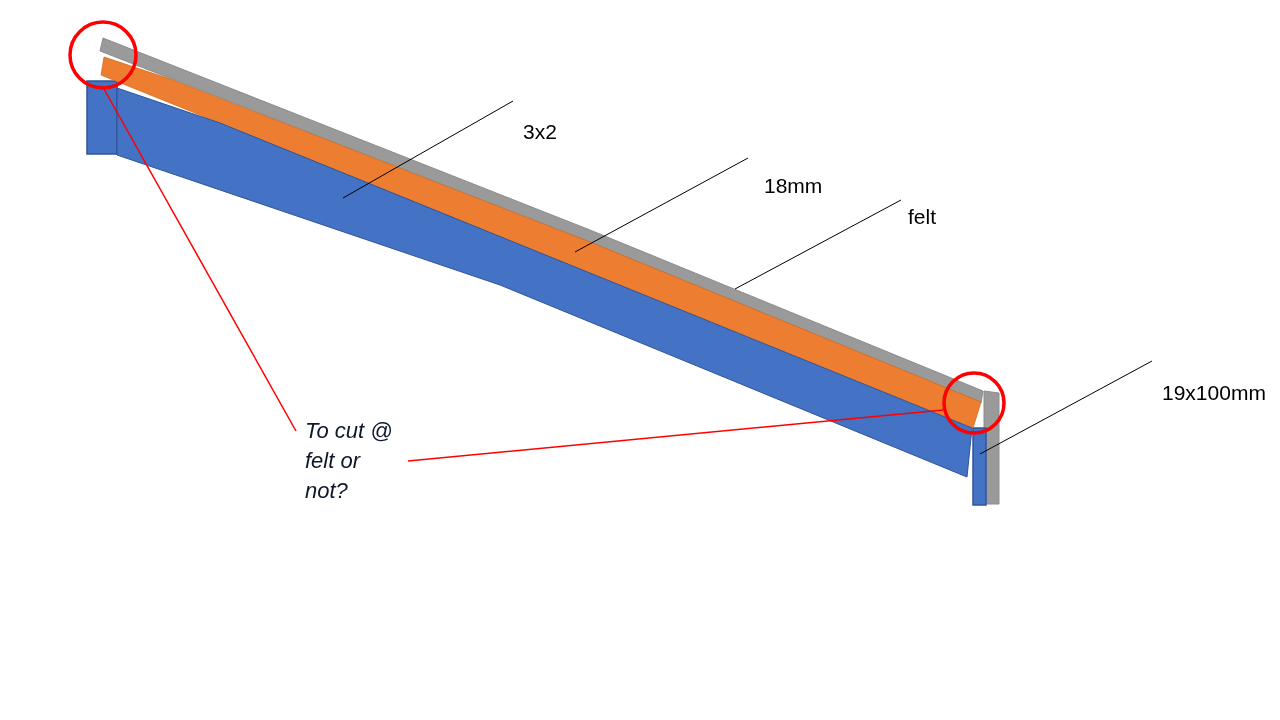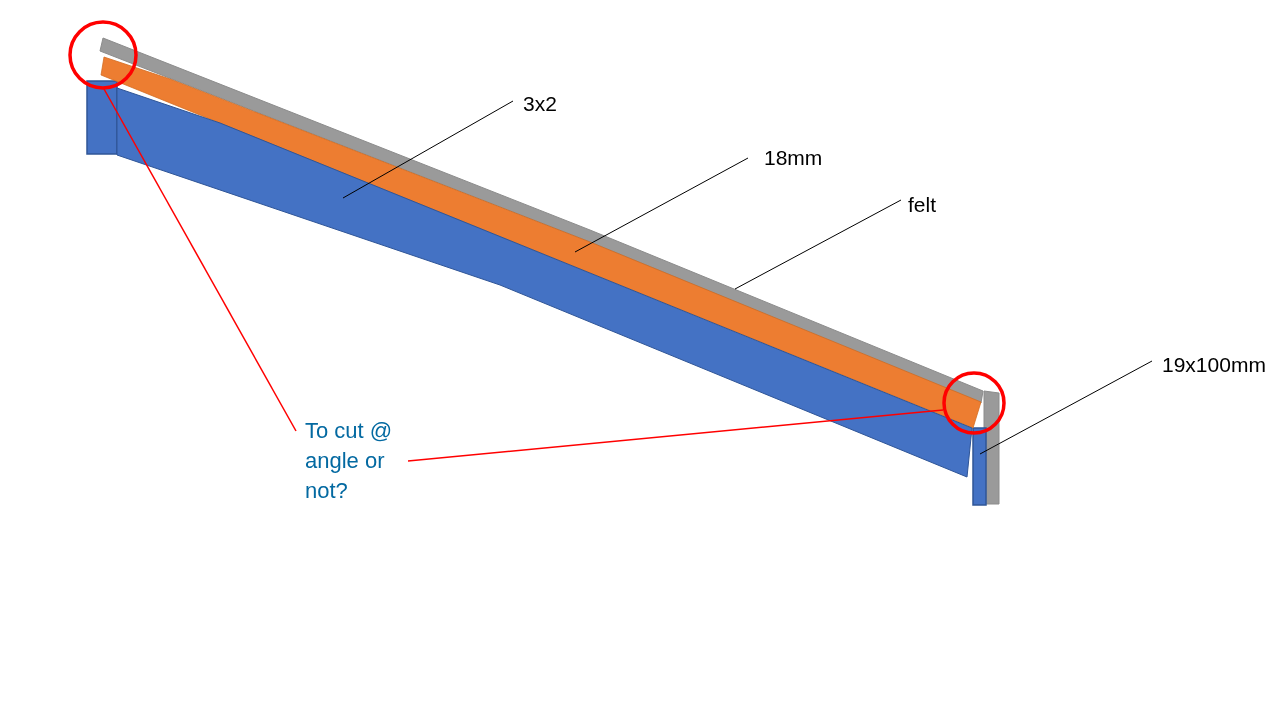--- a/index.html
+++ b/index.html
@@ -19,20 +19,21 @@
     position: absolute;
     left: 0;
     top: 0;
   }
   .lbl {
     position: absolute;
     color: #000000;
     font-size: 21px;
     line-height: 26px;
     white-space: nowrap;
+    margin-top: 28px;
   }
   .annotation {
     position: absolute;
     left: 305px;
     top: 416px;
     font-size: 22px;
     line-height: 30px;
     white-space: nowrap;
   }
 </style>
@@ -64,23 +65,23 @@
     <ellipse cx="974" cy="403" rx="30" ry="30" fill="none" stroke-width="3.5" stroke="#FF0000"></ellipse>
 
     <line x1="104" y1="89" x2="296" y2="431" stroke-width="1.5" stroke="#FF0000"></line>
     <line x1="408" y1="461" x2="943" y2="410" stroke-width="1.5" stroke="#FF0000"></line>
   </svg>
 
   <div class="lbl" style="left:523px; top:91px;">3x2</div>
 
   <div class="lbl" style="left:764px; top:145px;">18mm</div>
 
-  <div class="lbl" style="left:908px; top:192px;">felt</div>
+  <div class="lbl" style="left:908px; top:176px;">felt</div>
 
   <div class="lbl" style="left:1162px; top:352px;text-align:right;">19x100mm</div>
 
-  <div class="annotation" style="color: #0369a1;">
+  <div class="annotation" style="color: #0f172a; font-style: italic;">
     <div>To cut @</div>
-    <div>angle or</div>
+    <div>felt or</div>
     <div>not?</div>
   </div>
 
 </div>
 
 </body></html>

